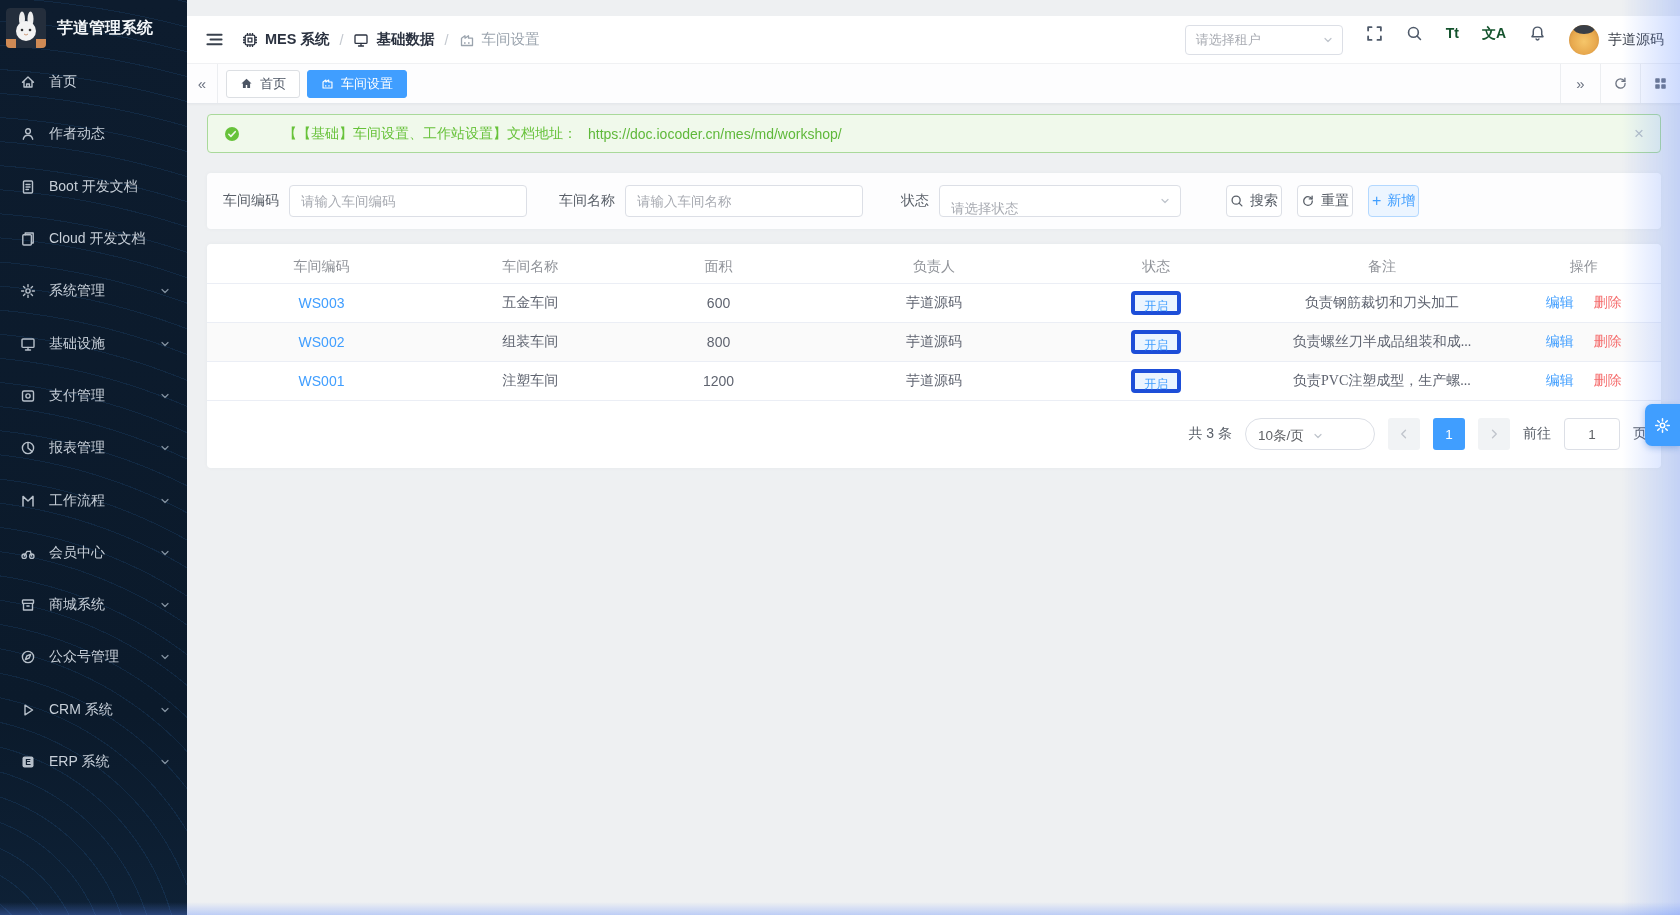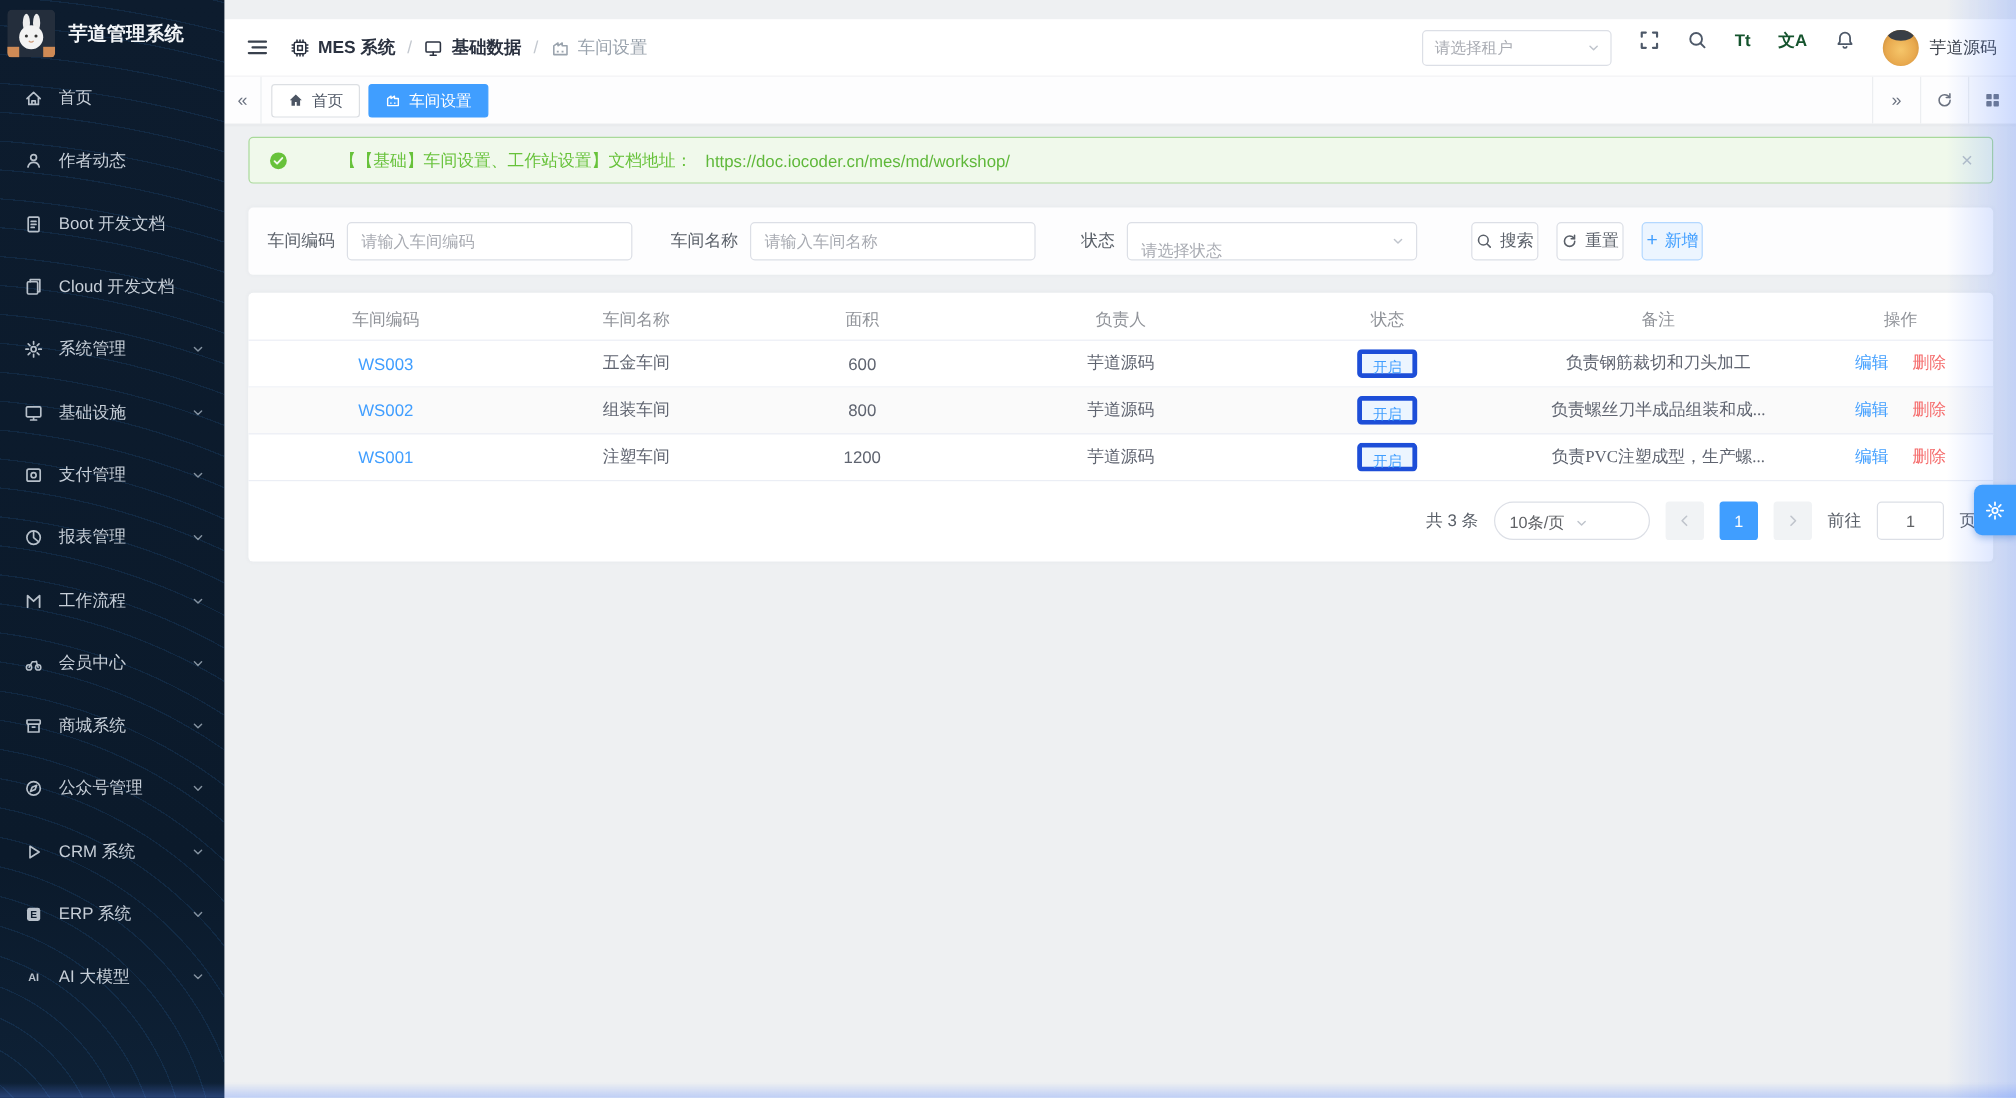--- a/index.html
+++ b/index.html
@@ -288,33 +288,20 @@
             <text x="8" y="11.2" font-size="8.5" text-anchor="middle" fill="#0d1c2e" font-weight="bold" font-family="Liberation Sans, sans-serif">E</text>
           </svg>
         </span>
       <span>ERP 系统</span>
       <span class="chev">
           <svg width="12" height="12" viewBox="0 0 16 16" fill="none" stroke="currentColor" stroke-width="1.6" stroke-linecap="round" stroke-linejoin="round">
             <path d="m4 6 4 4 4-4"></path>
           </svg>
         </span>
     </div>
-    <div class="menu-item">
-      <span class="mi-icon">
-          <svg width="16" height="16" viewBox="0 0 16 16">
-            <text x="8" y="11.5" font-size="9" text-anchor="middle" fill="currentColor" font-weight="bold" font-family="Liberation Sans, sans-serif">AI</text>
-          </svg>
-        </span>
-      <span>AI 大模型</span>
-      <span class="chev">
-          <svg width="12" height="12" viewBox="0 0 16 16" fill="none" stroke="currentColor" stroke-width="1.6" stroke-linecap="round" stroke-linejoin="round">
-            <path d="m4 6 4 4 4-4"></path>
-          </svg>
-        </span>
-    </div>
   </nav>
 </aside>
 
 <div class="main">
 
   <header class="navbar">
     <span class="hamburger">
         <svg width="19" height="19" viewBox="0 0 16 16" fill="none" stroke="currentColor" stroke-width="1.6" stroke-linecap="round">
           <path d="M2 4h12M4.6 8h9.4M2 12h12"></path>
         </svg>

